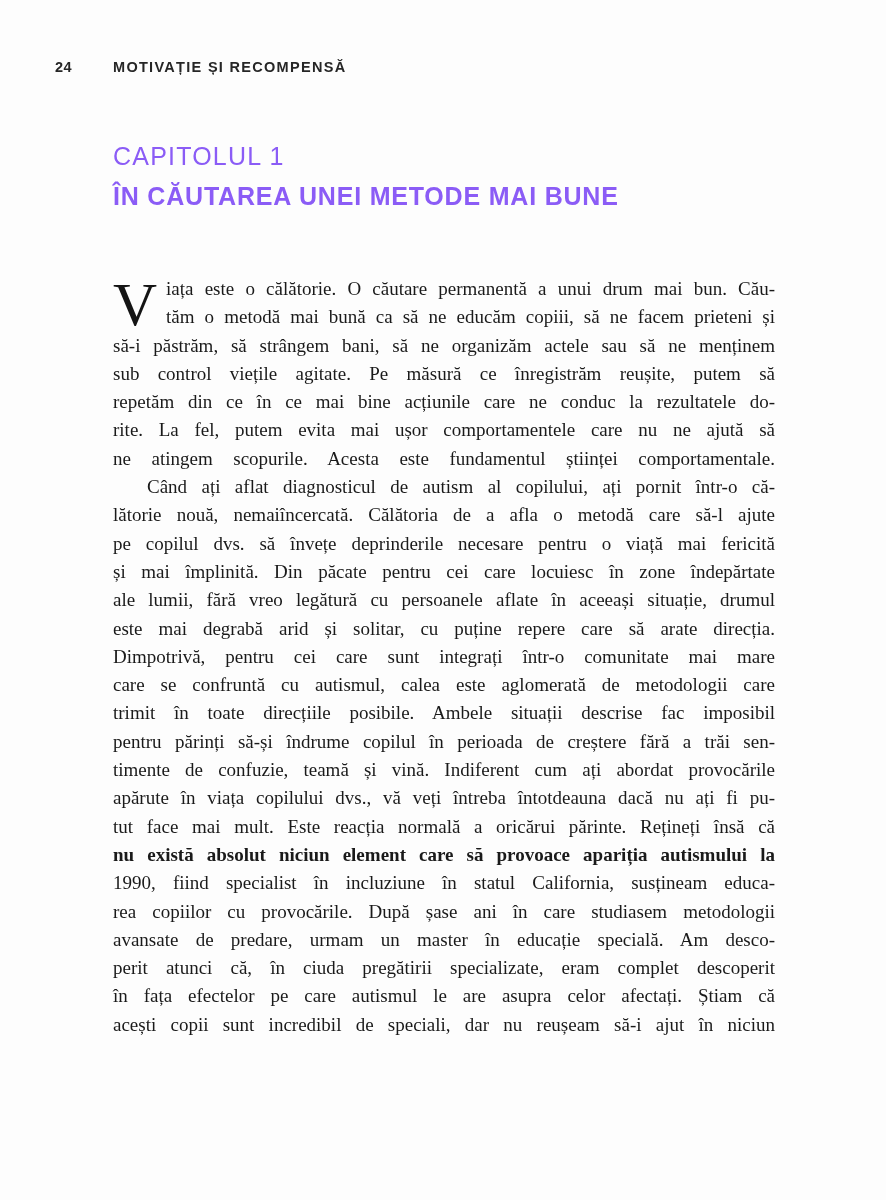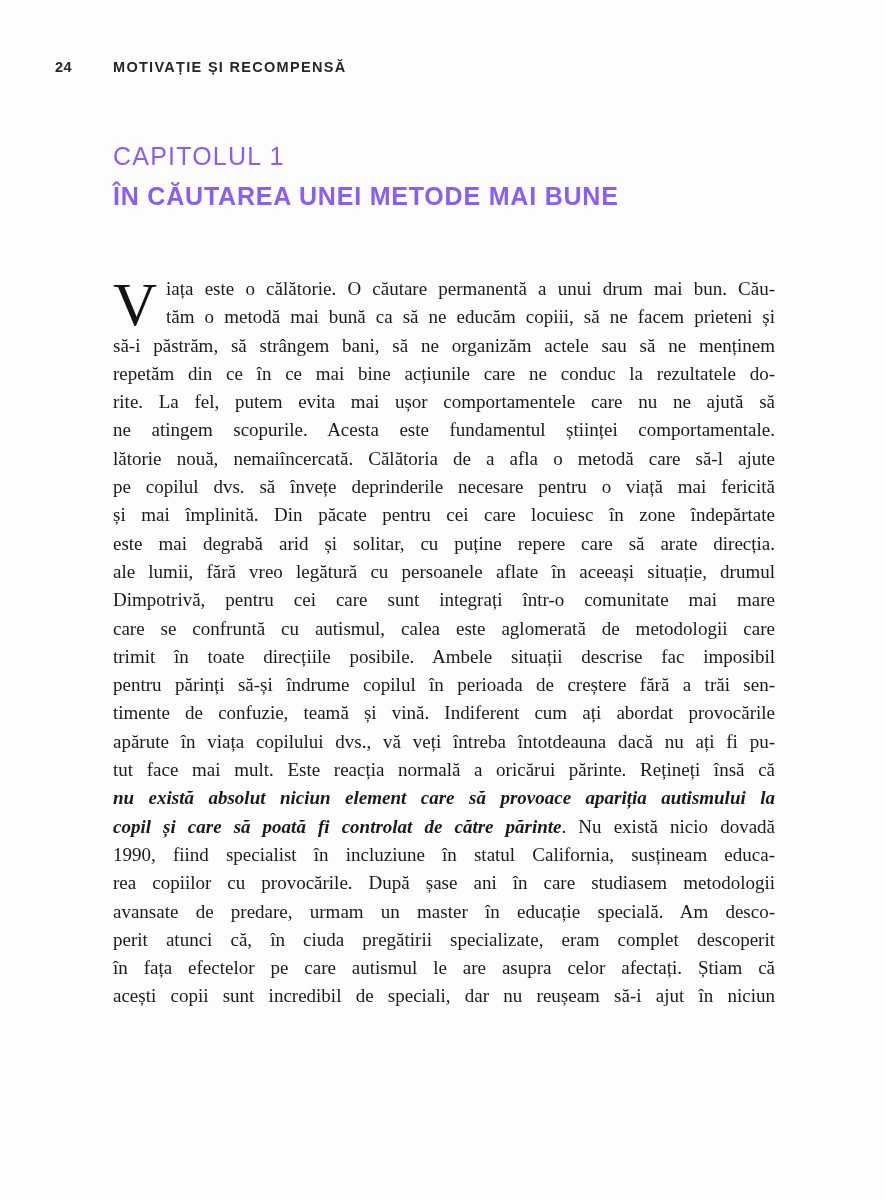--- a/index.html
+++ b/index.html
@@ -68,21 +68,21 @@
     font-size: 19px;
     line-height: 28.3px;
   }
   .para { }
   .line {
     text-align: justify;
     text-align-last: justify;
     white-space: nowrap;
   }
   .line.indent { text-indent: 34px; }
-  .bold { font-weight: 700; font-style: italic; }
+  .bold { font-weight: 700; }
   .drop-cap {
     float: left;
     font-family: "Liberation Serif", serif;
     font-size: 61px;
     line-height: 52px;
     height: 52px;
     margin: 4px 9px 0 0;
     color: #141414;
   }
 </style>
@@ -99,39 +99,40 @@
     <div class="chapter-kicker">CAPITOLUL 1</div>
     <h1 class="chapter-title">ÎN CĂUTAREA UNEI METODE MAI BUNE</h1>
   </section>
 
   <main class="body-text">
       <div class="para">
         <span class="drop-cap">V</span>
         <div class="line"><span>iața este o călătorie. O căutare permanentă a unui drum mai bun. Cău-</span></div>
         <div class="line"><span>tăm o metodă mai bună ca să ne educăm copiii, să ne facem prieteni și</span></div>
         <div class="line"><span>să-i păstrăm, să strângem bani, să ne organizăm actele sau să ne menținem</span></div>
+        <div class="line"><span>sub control viețile agitate. Pe măsură ce înregistrăm reușite, putem să</span></div>
         <div class="line"><span>repetăm din ce în ce mai bine acțiunile care ne conduc la rezultatele do-</span></div>
         <div class="line"><span>rite. La fel, putem evita mai ușor comportamentele care nu ne ajută să</span></div>
         <div class="line"><span>ne atingem scopurile. Acesta este fundamentul științei comportamentale.</span></div>
       </div>
       <div class="para">
+        <div class="line indent"><span>Când ați aflat diagnosticul de autism al copilului, ați pornit într-o că-</span></div>
         <div class="line"><span>lătorie nouă, nemaiîncercată. Călătoria de a afla o metodă care să-l ajute</span></div>
         <div class="line"><span>pe copilul dvs. să învețe deprinderile necesare pentru o viață mai fericită</span></div>
         <div class="line"><span>și mai împlinită. Din păcate pentru cei care locuiesc în zone îndepărtate</span></div>
+        <div class="line"><span>ale lumii, fără vreo legătură cu persoanele aflate în aceeași situație, drumul</span></div>
         <div class="line"><span>este mai degrabă arid și solitar, cu puține repere care să arate direcția.</span></div>
-        <div class="line"><span>ale lumii, fără vreo legătură cu persoanele aflate în aceeași situație, drumul</span></div>
         <div class="line"><span>Dimpotrivă, pentru cei care sunt integrați într-o comunitate mai mare</span></div>
         <div class="line"><span>care se confruntă cu autismul, calea este aglomerată de metodologii care</span></div>
         <div class="line"><span>trimit în toate direcțiile posibile. Ambele situații descrise fac imposibil</span></div>
         <div class="line"><span>pentru părinți să-și îndrume copilul în perioada de creștere fără a trăi sen-</span></div>
         <div class="line"><span>timente de confuzie, teamă și vină. Indiferent cum ați abordat provocările</span></div>
         <div class="line"><span>apărute în viața copilului dvs., vă veți întreba întotdeauna dacă nu ați fi pu-</span></div>
         <div class="line"><span>tut face mai mult. Este reacția normală a oricărui părinte. Rețineți însă că</span></div>
         <div class="line"><span class="bold">nu există absolut niciun element care să provoace apariția autismului la</span></div>
-        <div class="line"><span class="bold">copil și care să poată fi controlat de către părinte</span><span>. Nu există nicio dovadă</span></div>
         <div class="line"><span>1990, fiind specialist în incluziune în statul California, susțineam educa-</span></div>
         <div class="line"><span>rea copiilor cu provocările. După șase ani în care studiasem metodologii</span></div>
         <div class="line"><span>avansate de predare, urmam un master în educație specială. Am desco-</span></div>
         <div class="line"><span>perit atunci că, în ciuda pregătirii specializate, eram complet descoperit</span></div>
         <div class="line"><span>în fața efectelor pe care autismul le are asupra celor afectați. Știam că</span></div>
         <div class="line"><span>acești copii sunt incredibil de speciali, dar nu reușeam să-i ajut în niciun</span></div>
       </div>
     </main>
 
 </div>

